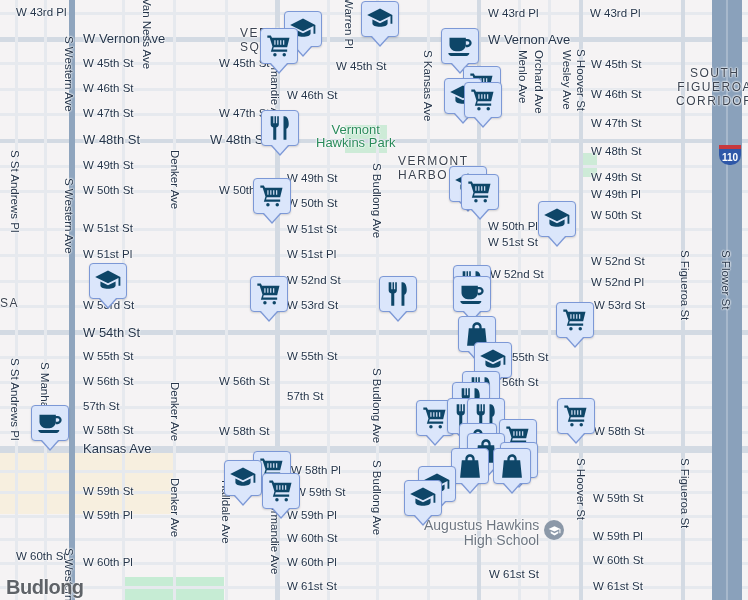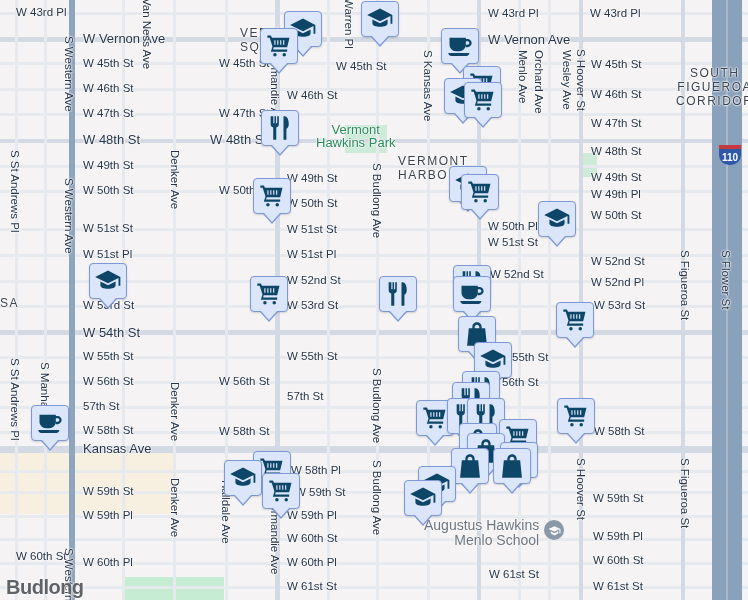--- a/index.html
+++ b/index.html
@@ -87,21 +87,21 @@
   <div class="lbl hood" style="left:676px;top:67px;line-height:1.15;text-align:center;">
     <span>SOUTH</span><br><span>FIGUEROA</span><br><span>CORRIDOR</span>
   </div>
   <div class="lbl hood" style="left:0;top:297px;">SA</div>
 
   <div class="lbl park" style="left:316px;top:123px;">
     <span>Vermont</span><br><span>Hawkins Park</span>
   </div>
 
   <div class="lbl poi" style="left:424px;top:518px;text-align:right;">
-    <span>Augustus Hawkins</span><br><span>Menlo School</span>
+    <span>Augustus Hawkins</span><br><span>High School</span>
   </div>
   <div class="schoolpoi" style="left:544px;top:520px;">
     <svg viewBox="0 0 24 24">
         <path d="M12 4L1 9l11 5 9-4.1V17h2V9z M5 13.2v4L12 21l7-3.8v-4L12 17z"></path>
       </svg>
   </div>
 
   <div class="lbl" style="left:16px;top:7px;">W 43rd Pl</div>
   <div class="lbl" style="left:488px;top:8px;">W 43rd Pl</div>
   <div class="lbl" style="left:590px;top:8px;">W 43rd Pl</div>

